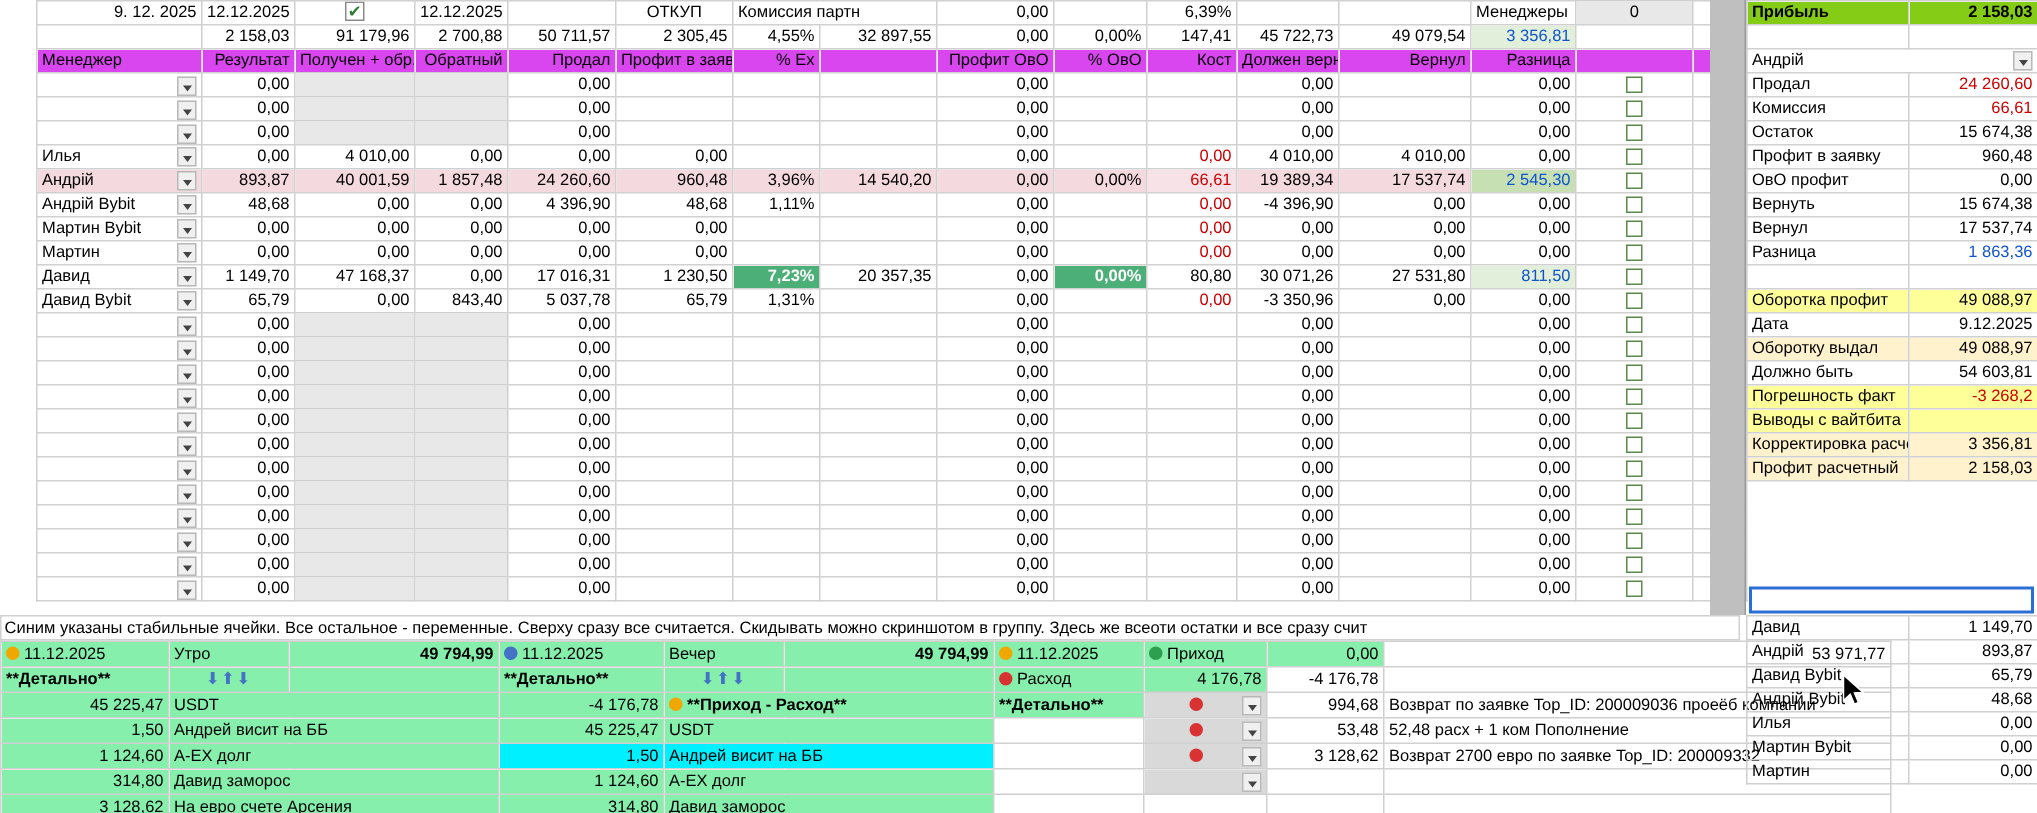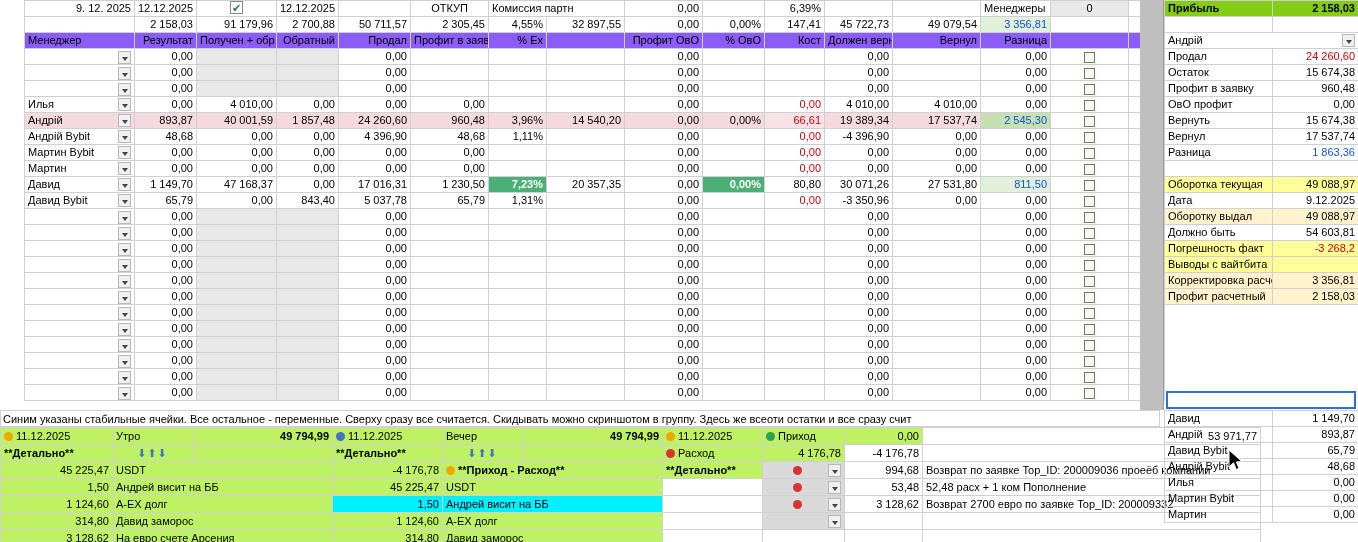--- a/index.html
+++ b/index.html
@@ -45,21 +45,21 @@
   #main-grid col.c6 { width: 58px; }
   #main-grid col.c7 { width: 78px; }
   #main-grid col.c8 { width: 78px; }
   #main-grid col.c9 { width: 62px; }
   #main-grid col.c10 { width: 60px; }
   #main-grid col.c11 { width: 68px; }
   #main-grid col.c12 { width: 88px; }
   #main-grid col.c13 { width: 70px; }
   #main-grid col.c14 { width: 78px; }
   #main-grid col.c15 { width: 36px; }
-  .hdr td { background: #8b5cf6; color:#000; }
+  .hdr td { background: #d946ef; color:#000; }
   .shade { background: #e8e8e8; }
   .pink { background: #f4d9de; }
   .pinklite { background: #f7e3e7; }
   .greenlite { background: #e2efda; }
   .green-strong { background: #4caf77; color: #fff; font-weight: bold; }
   .green-mid { background: #c6e0b4; }
   .blue-txt { color: #1155cc; }
   .red-txt { color: #cc0000; }
   .bbox { display:inline-block; width:11px; height:11px; border:1px solid #5a8a4a; vertical-align:middle; background:#fff; }
   .chk { display:inline-block; width:13px;height:13px;border:1px solid #8a8a8a; background:#fff; color:#2e7d32; font-size:11px; line-height:12px; text-align:center;}
@@ -111,21 +111,21 @@
   #bottom col.b1 { width: 80px; }
   #bottom col.b2 { width: 140px; }
   #bottom col.b3 { width: 110px; }
   #bottom col.b4 { width: 80px; }
   #bottom col.b5 { width: 140px; }
   #bottom col.b6 { width: 100px; }
   #bottom col.b7 { width: 82px; }
   #bottom col.b8 { width: 78px; }
   #bottom col.b9 { width: 338px; }
   #bottom td { height: 17px; }
-  .lblue { background: #bef264; }
+  .lblue { background: #86efac; }
   .cyan { background: #00f0ff; }
   .grayfill { background: #d9d9d9; }
   .whitecell { background: #ffffff; }
   .dot-amber { display:inline-block;width:9px;height:9px;border-radius:50%;background:#f0a800;vertical-align:middle;}
   .dot-blue { display:inline-block;width:9px;height:9px;border-radius:50%;background:#4472c4;vertical-align:middle;}
   .dot-green { display:inline-block;width:9px;height:9px;border-radius:50%;background:#2e9e4f;vertical-align:middle;}
   .dot-red { display:inline-block;width:9px;height:9px;border-radius:50%;background:#d83232;vertical-align:middle;}
   .arrows { letter-spacing:1px; color:#4472c4; font-size:9px; }
 
   
@@ -773,20 +773,24 @@
         <span>Андрій</span>
       </td>
     </tr>
     </tbody>
       <tbody id="right-rows">
         <tr>
           <td class="l">Продал</td>
           <td class="r" style="color: rgb(204, 0, 0);">24 260,60</td>
         </tr>
         <tr>
+          <td class="l">Комиссия</td>
+          <td class="r" style="color: rgb(204, 0, 0);">66,61</td>
+        </tr>
+        <tr>
           <td class="l">Остаток</td>
           <td class="r">15 674,38</td>
         </tr>
         <tr>
           <td class="l">Профит в заявку</td>
           <td class="r">960,48</td>
         </tr>
         <tr>
           <td class="l">ОвО профит</td>
           <td class="r">0,00</td>
@@ -805,21 +809,21 @@
         </tr>
       </tbody>
     <tbody>
         <tr>
       <td></td>
       <td></td>
     </tr>
     </tbody>
       <tbody id="right-rows2">
         <tr>
-          <td class="l yell">Оборотка текущая</td>
+          <td class="l yell">Оборотка профит</td>
           <td class="r yell">49 088,97</td>
         </tr>
         <tr>
           <td class="l">Дата</td>
           <td class="r">9.12.2025</td>
         </tr>
         <tr>
           <td class="l yellsoft">Обороткy выдал</td>
           <td class="r yellsoft">49 088,97</td>
         </tr>

